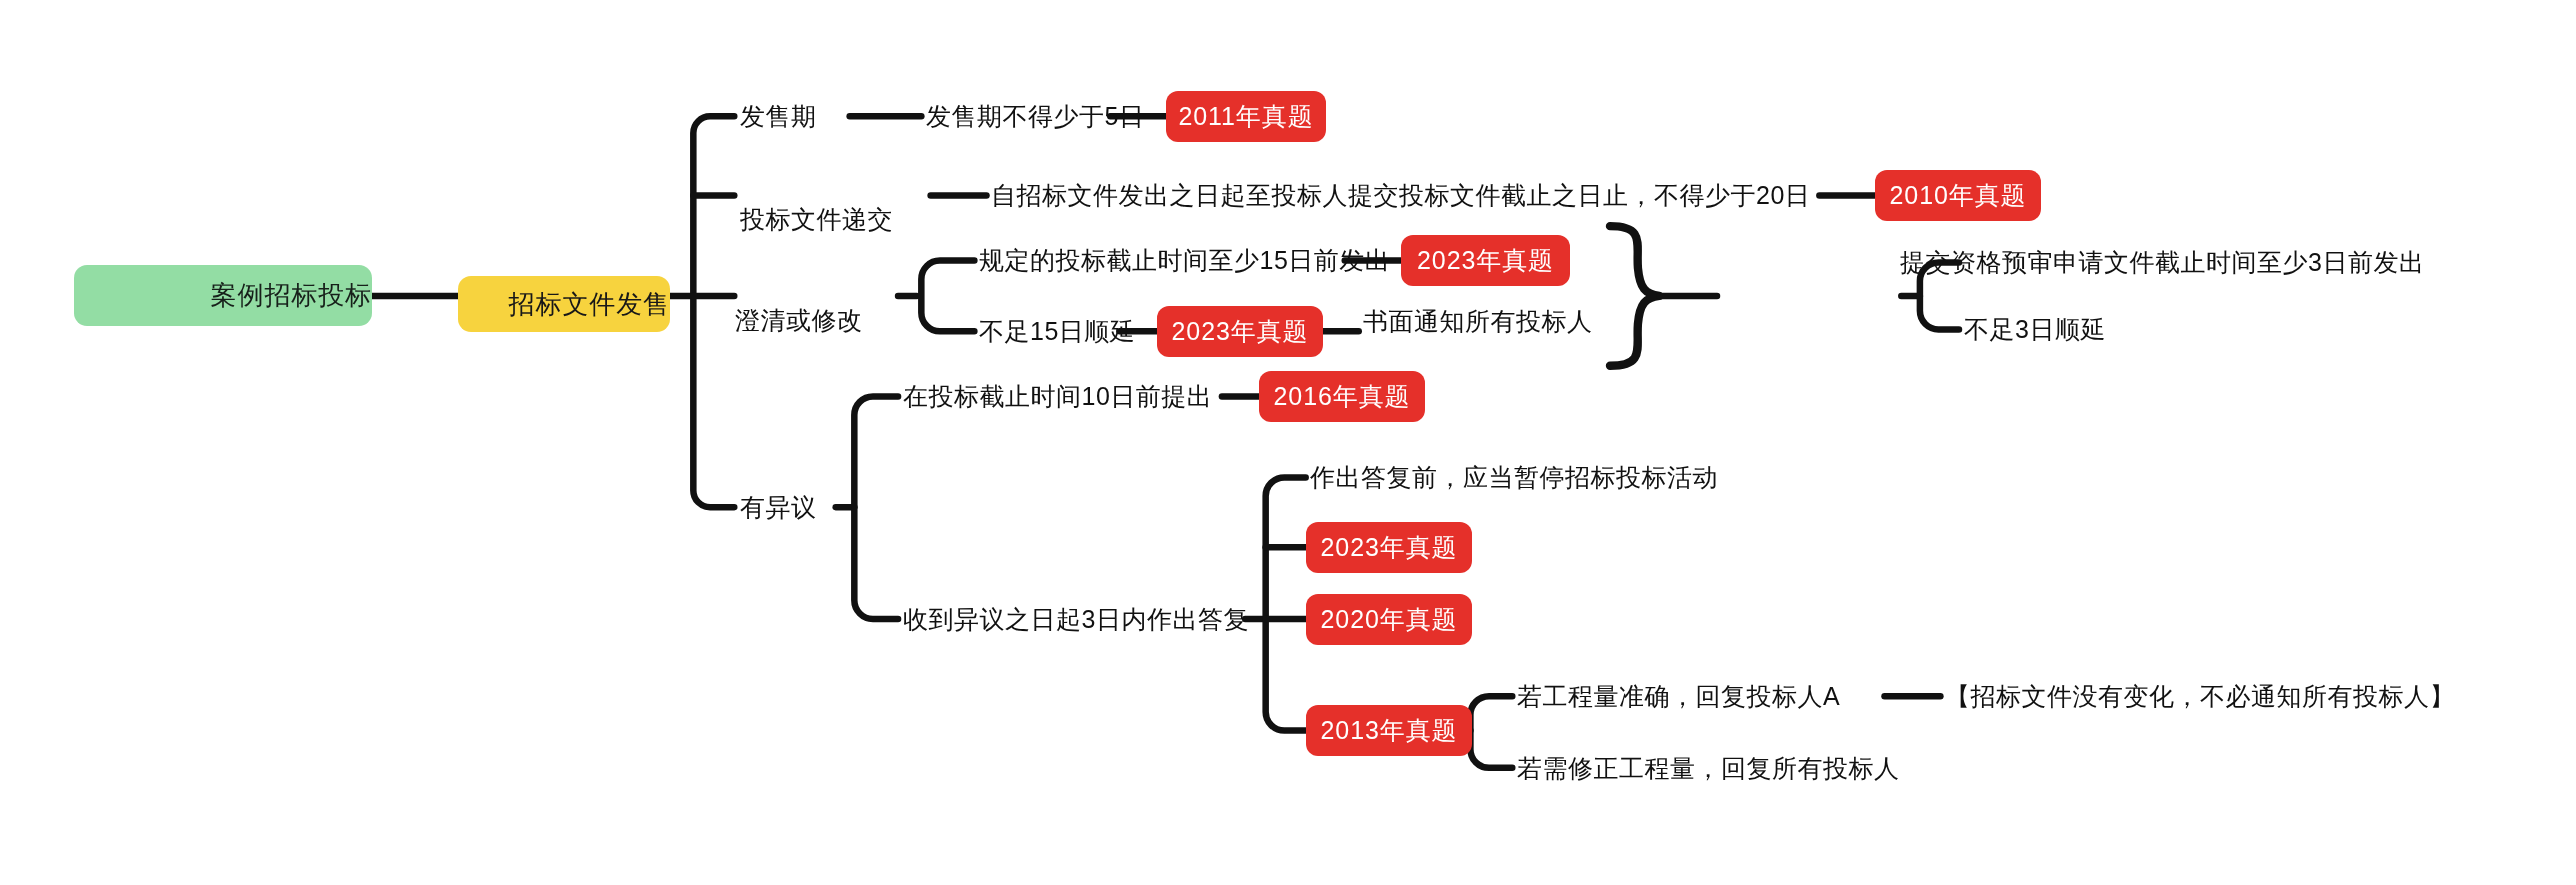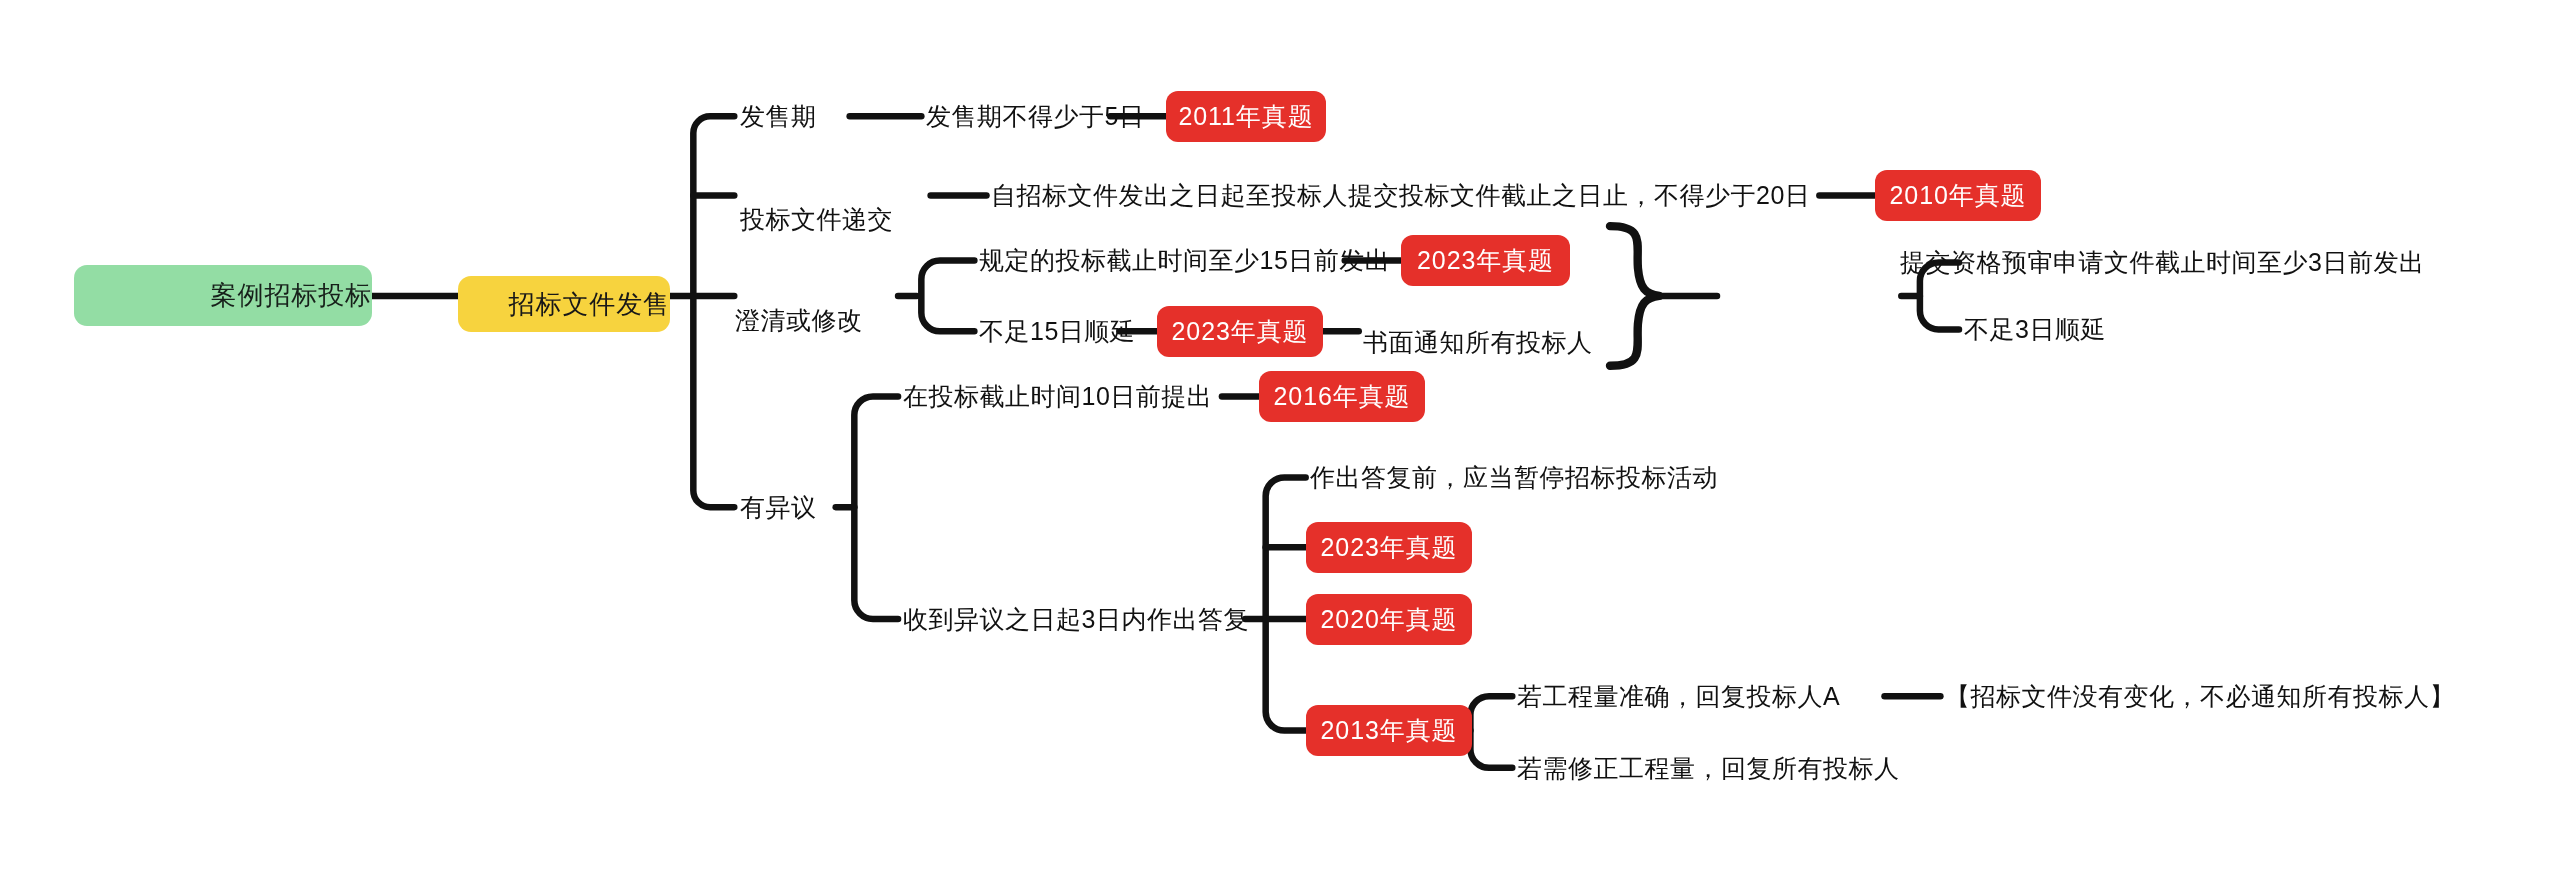--- a/index.html
+++ b/index.html
@@ -144,21 +144,21 @@
   <div class="node chip" style="left:1401px;top:235px;width:169px;height:51px;">
     <span>2023年真题</span>
   </div>
 
   <div class="node txt" style="left:979px;top:319px;">
     <span>不足15日顺延</span>
   </div>
   <div class="node chip" style="left:1157px;top:306px;width:166px;height:51px;">
     <span>2023年真题</span>
   </div>
-  <div class="node txt" style="left:1363px;top:330px;">
+  <div class="node txt" style="left:1363px;top:309px;">
     <span>书面通知所有投标人</span>
   </div>
 
   <div class="node txt" style="left:1900px;top:250px;">
     <span>提交资格预审申请文件截止时间至少3日前发出</span>
   </div>
   <div class="node txt" style="left:1964px;top:317px;">
     <span>不足3日顺延</span>
   </div>
 

